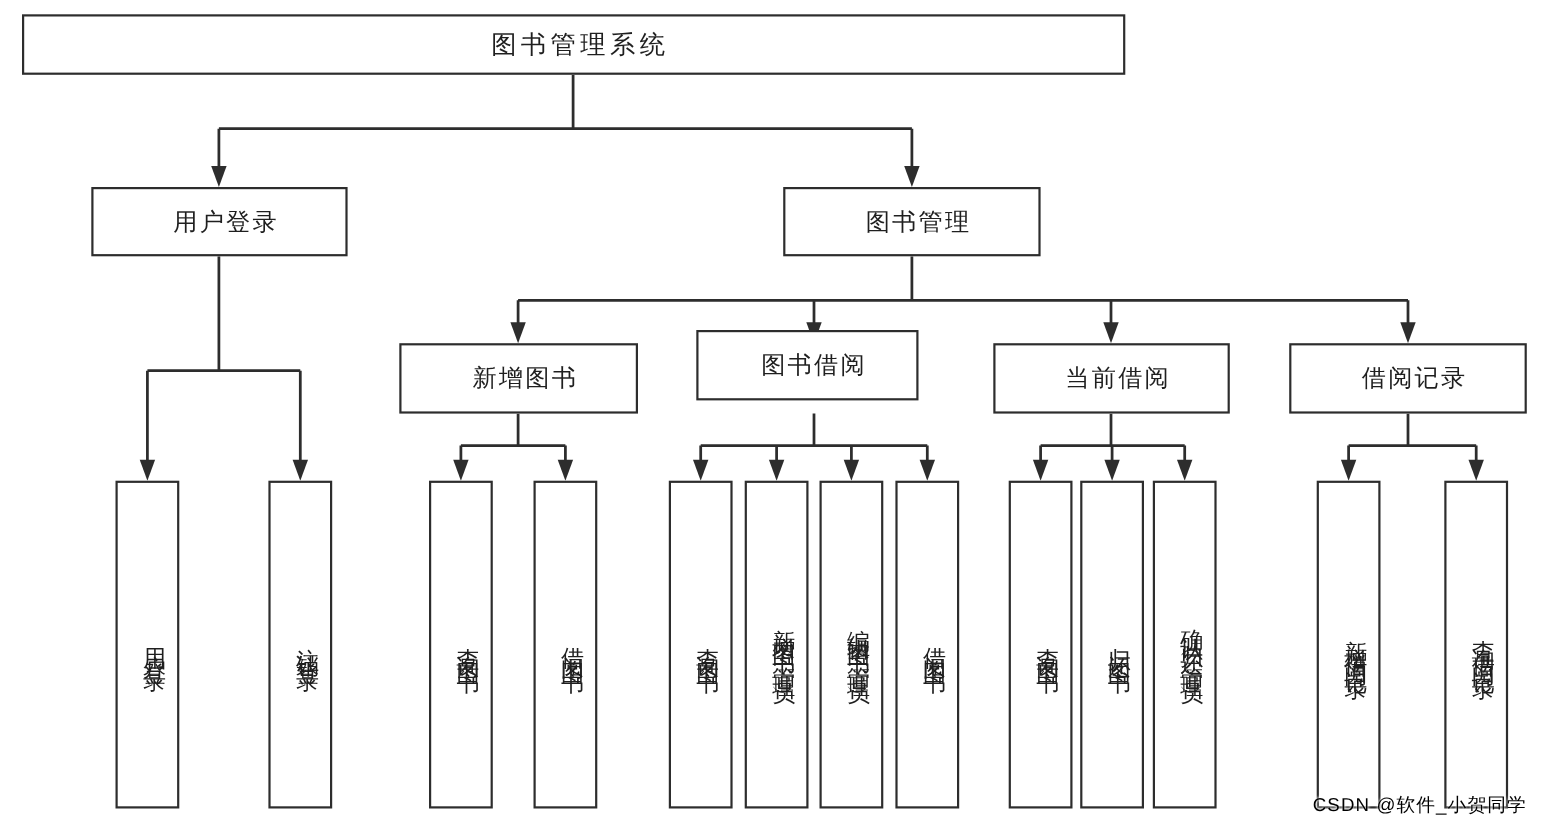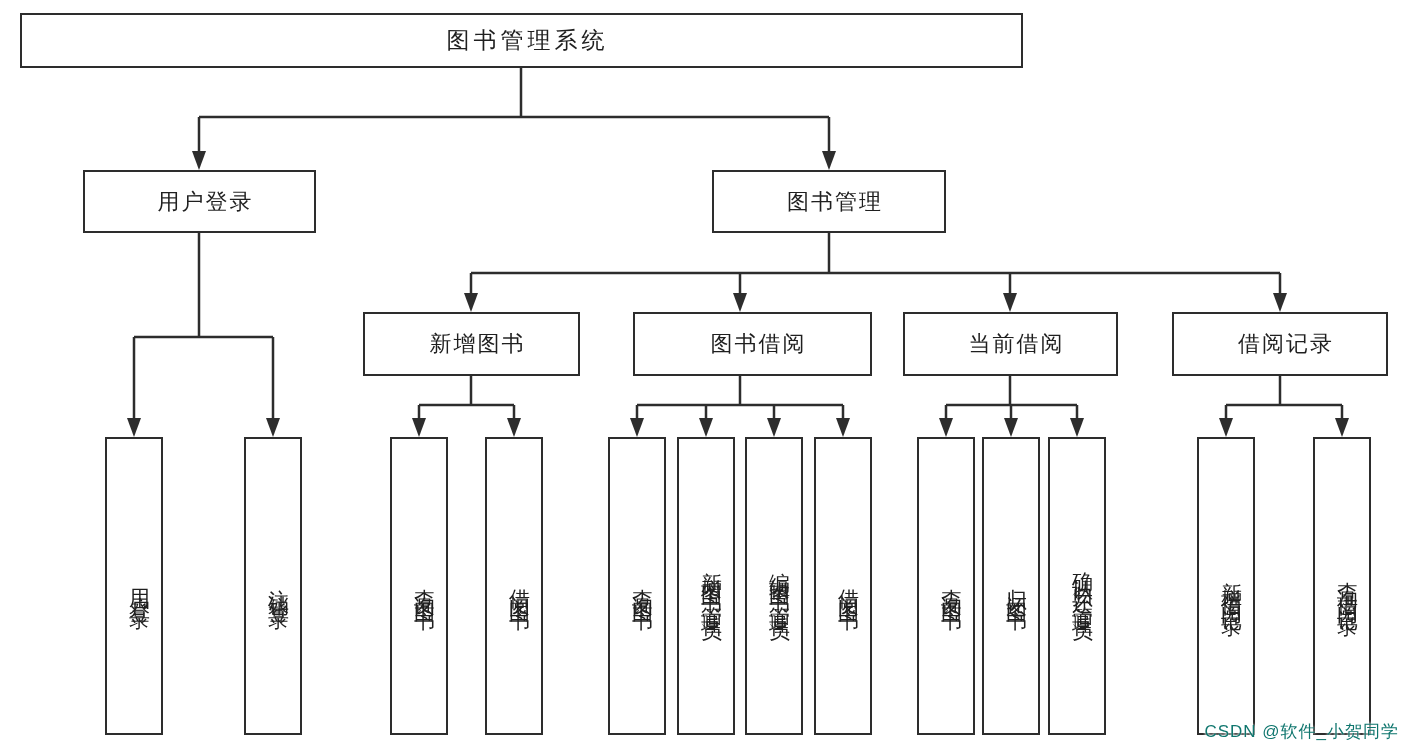--- a/index.html
+++ b/index.html
@@ -43,25 +43,25 @@
   }
   .box.leaf span {
     writing-mode: vertical-rl;
     text-orientation: mixed;
     font-size: 21px;
     letter-spacing: 7px;
     line-height: 1;
   }
   .watermark {
     position: absolute;
-    right: 6px;
+    right: 17px;
     bottom: 4px;
     font-size: 17px;
     letter-spacing: 1px;
-    color: #0f766e;
+    color: #000000;
     text-shadow: 0 0 3px #ffffff, 0 0 3px #ffffff;
     white-space: nowrap;
     margin-top: 40px;
   }
 </style>
 </head>
 <body>
 
 <div class="canvas">
 
@@ -105,21 +105,21 @@
   <div class="box branch" style="left:83px; top:170px; width:233px; height:63px;">
     <span>用户登录</span>
   </div>
   <div class="box branch" style="left:712px; top:170px; width:234px; height:63px;">
     <span>图书管理</span>
   </div>
 
   <div class="box branch" style="left:363px; top:312px; width:217px; height:64px;">
     <span>新增图书</span>
   </div>
-  <div class="box branch" style="left:633px; top:312px; width:239px; height:64px;">
+  <div class="box branch" style="left:633px; top:300px; width:202px; height:64px;">
     <span>图书借阅</span>
   </div>
   <div class="box branch" style="left:903px; top:312px; width:215px; height:64px;text-align:center;">
     <span>当前借阅</span>
   </div>
   <div class="box branch" style="left:1172px; top:312px; width:216px; height:64px;font-family:Liberation Serif, serif;">
     <span>借阅记录</span>
   </div>
 
   <div class="box leaf" style="left:105px; top:437px; width:58px; height:298px;">

